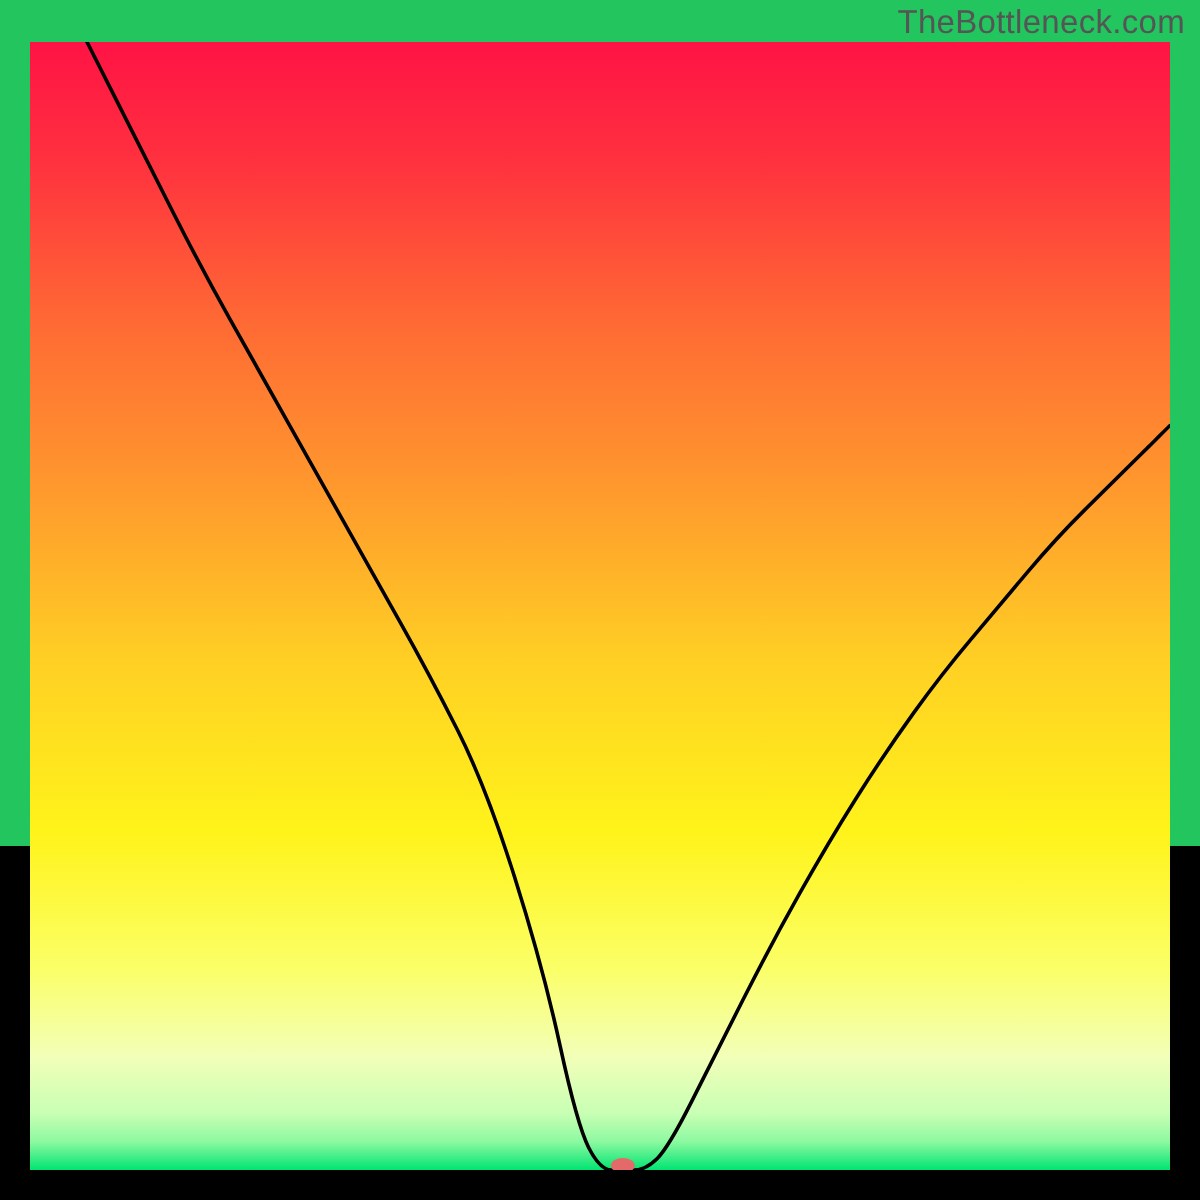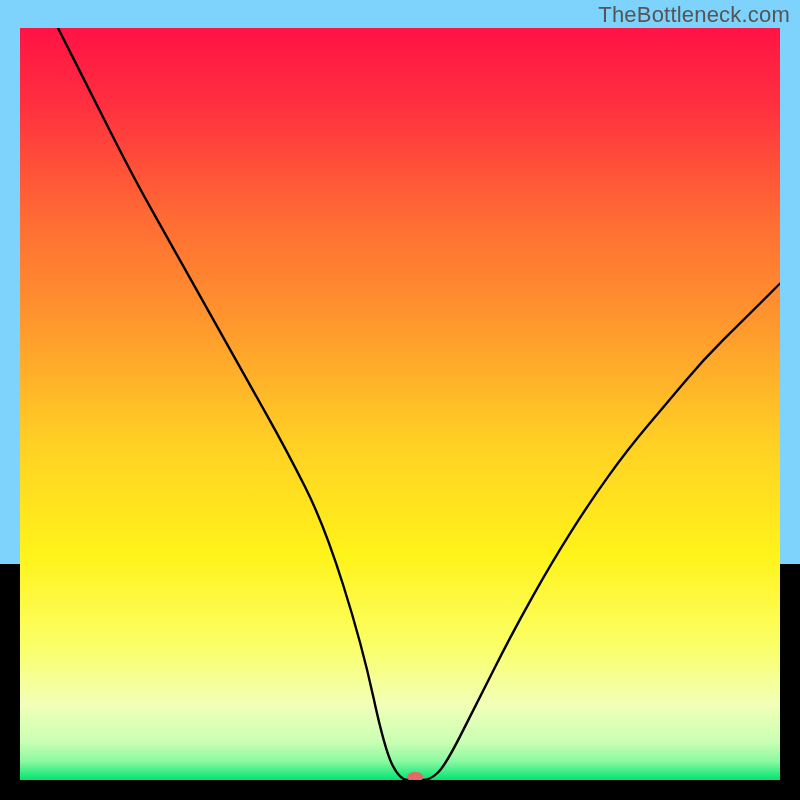--- a/index.html
+++ b/index.html
@@ -8,21 +8,21 @@
     width: 800px;
     height: 800px;
     background: #000;
     font-family: Arial, Helvetica, sans-serif;
     overflow: hidden;
   }
   .frame {
     position: relative;
     width: 800px;
     height: 564px;
-    background: #7dd3fc;
+    background: #22c55e;
   }
   .watermark {
     position: absolute;
     top: 2px;
     right: 10px;
     color: #555;
     font-size: 22px;
     font-weight: 500;
     letter-spacing: 0.2px;
     user-select: none;

